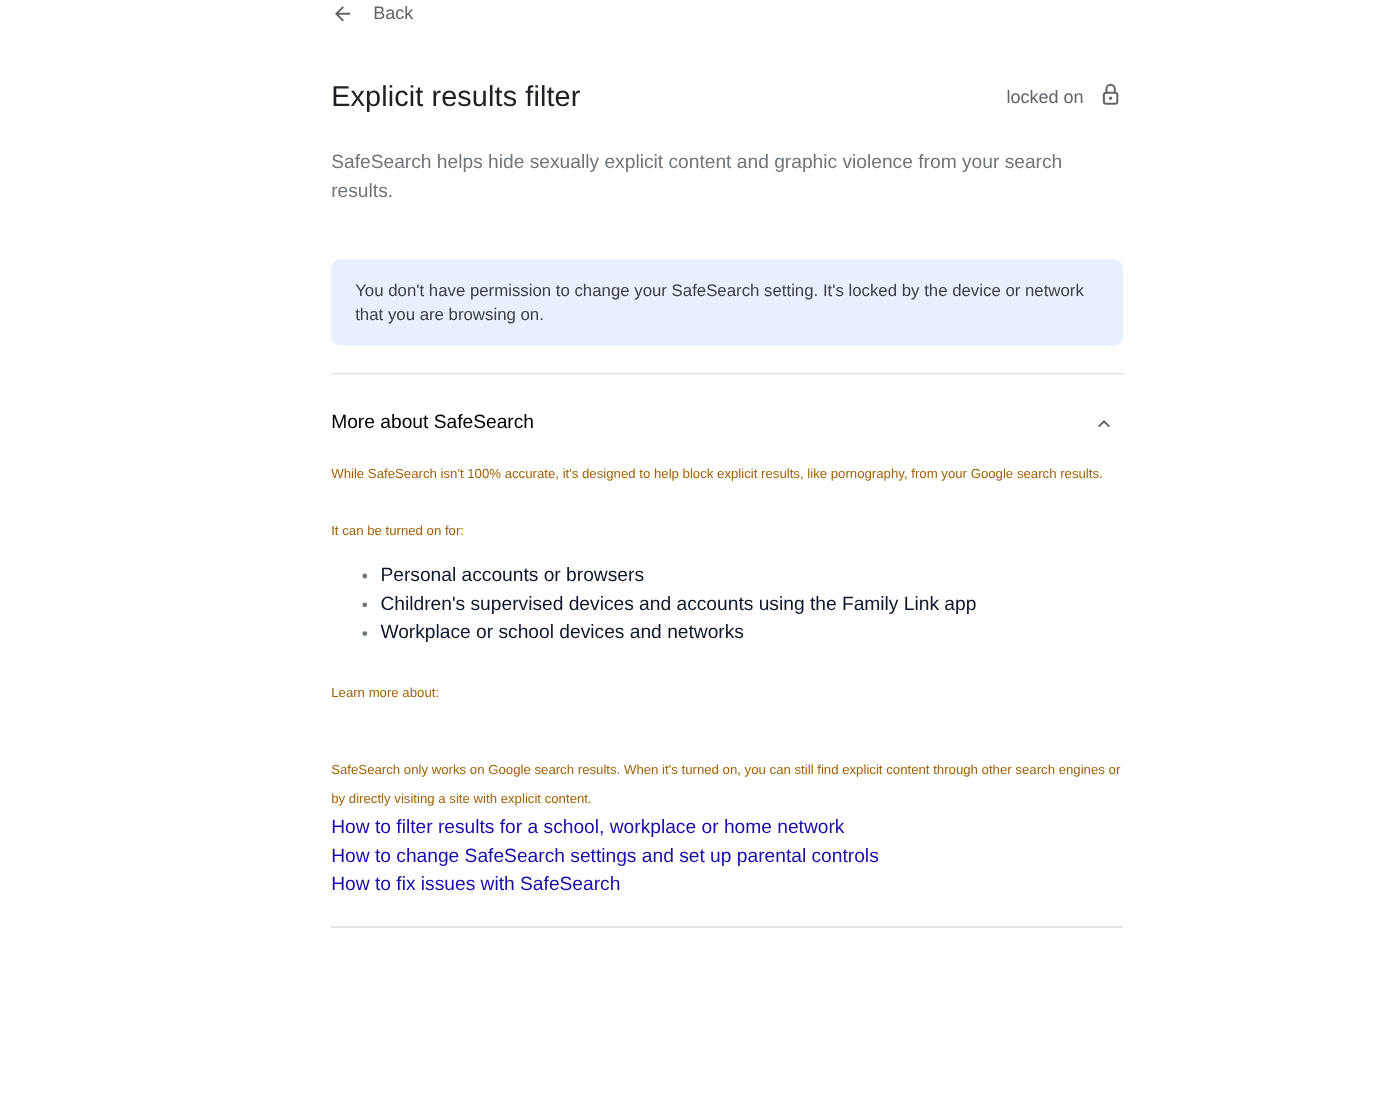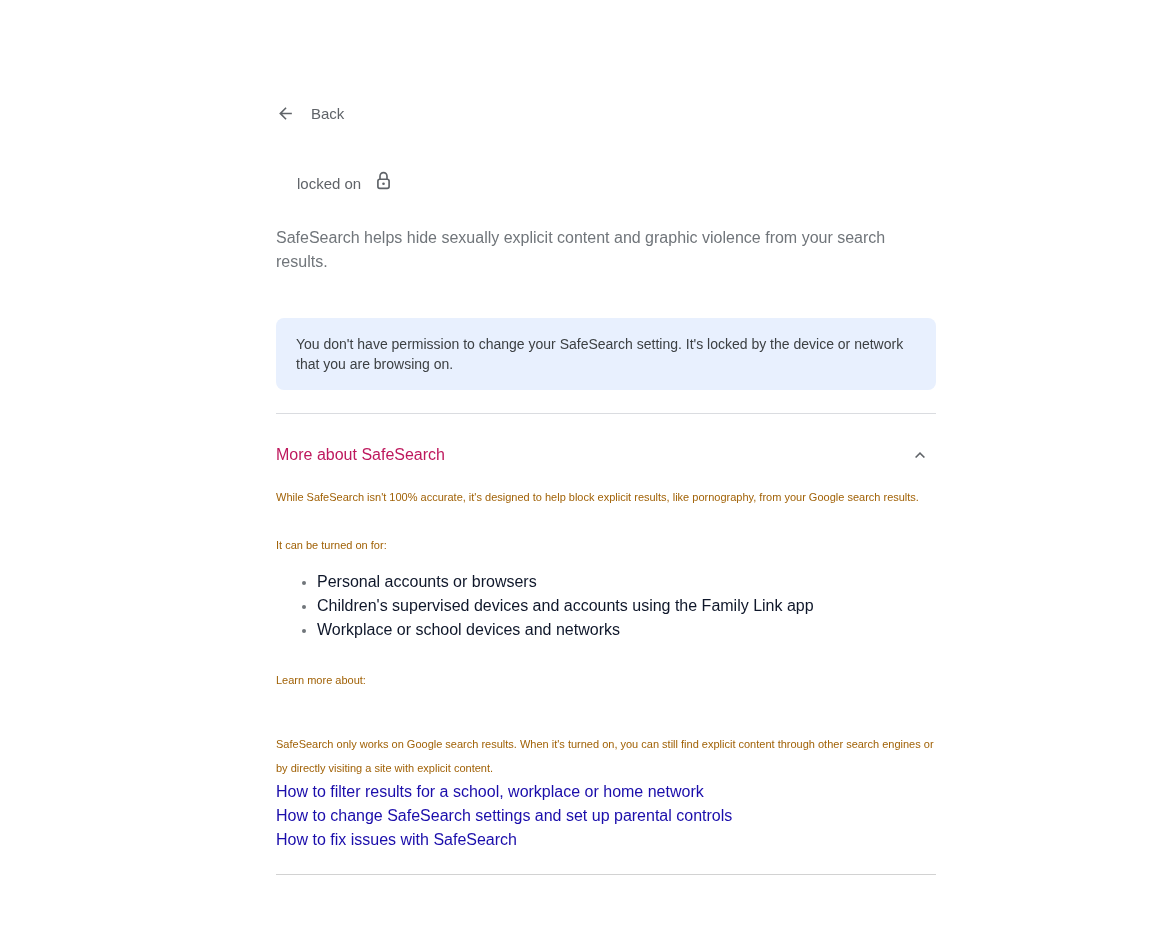--- a/index.html
+++ b/index.html
@@ -7,21 +7,20 @@
   html, body {
     width: 1166px;
     height: 932px;
     background: #ffffff;
     font-family: "Liberation Sans", "DejaVu Sans", sans-serif;
     overflow: hidden;
   }
   .container {
     width: 660px;
     margin-left: 276px;
-    padding-top: 102px;
   }
   
   .back-row {
     display: flex;
     align-items: center;
     height: 22px;
     cursor: pointer;
     width: 90px;
   }
   .back-row svg { display: block; }
@@ -84,21 +83,21 @@
   .section-header {
     margin-top: 29px;
     display: flex;
     align-items: center;
     justify-content: space-between;
     height: 24px;
     cursor: pointer;
   }
   .section-title {
     font-size: 16px;
-    color: #be185d;
+    color: #000000;
   }
   .section-header svg { display: block; margin-right: 6px; }
   .paragraph {
     font-size: 11px;
     line-height: 24px;
     color: #a16207;
   }
   .p1 { margin-top: 18px; }
   .list-intro { margin-top: 24px; }
   ul.bullet-list {
@@ -136,20 +135,21 @@
   <div class="back-row">
     <span>
       <svg width="19" height="19" viewBox="0 0 24 24" fill="#5f6368">
         <path d="M20 11H7.83l5.59-5.59L12 4l-8 8 8 8 1.41-1.41L7.83 13H20v-2z"></path>
       </svg>
     </span>
     <span class="back-label">Back</span>
   </div>
 
   <div class="heading-row">
+    <h1 class="page-title">Explicit results filter</h1>
     <div class="lock-badge">
       <span class="lock-label">locked on</span>
       <span>
         <svg width="21" height="24" viewBox="0 0 24 26" fill="none" stroke="#5f6368" stroke-width="1.9">
           <path d="M8 11V7.5a4 4 0 0 1 8 0V11"></path>
           <rect x="5.6" y="11" width="12.8" height="10.5" rx="2.2"></rect>
           <circle cx="12" cy="16.2" r="1.5" fill="#5f6368" stroke="none"></circle>
         </svg>
       </span>
     </div>

